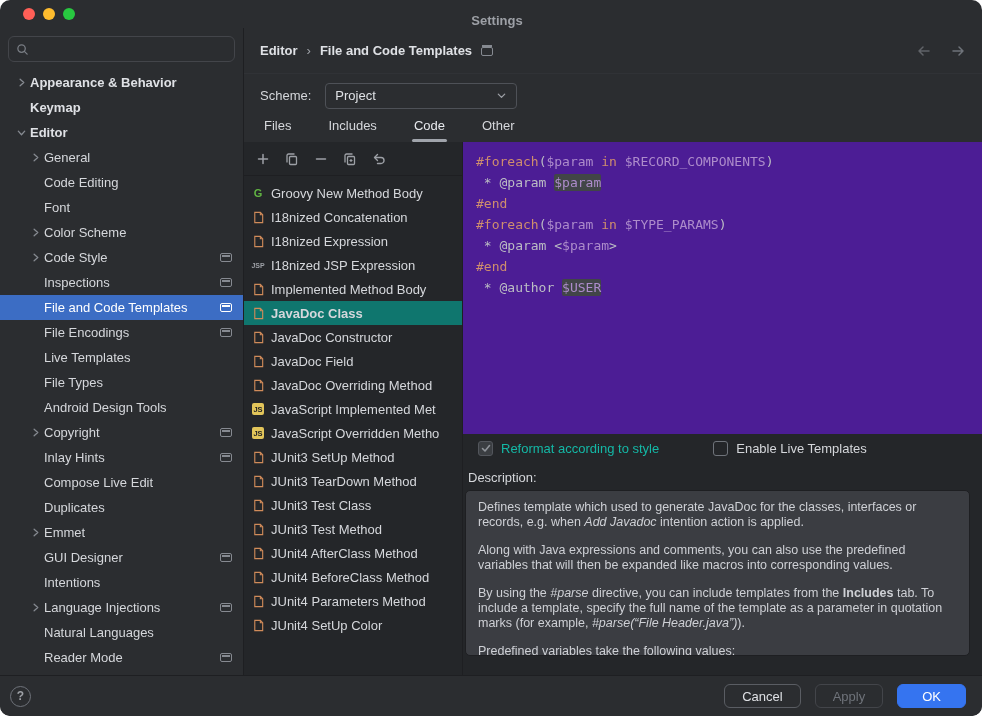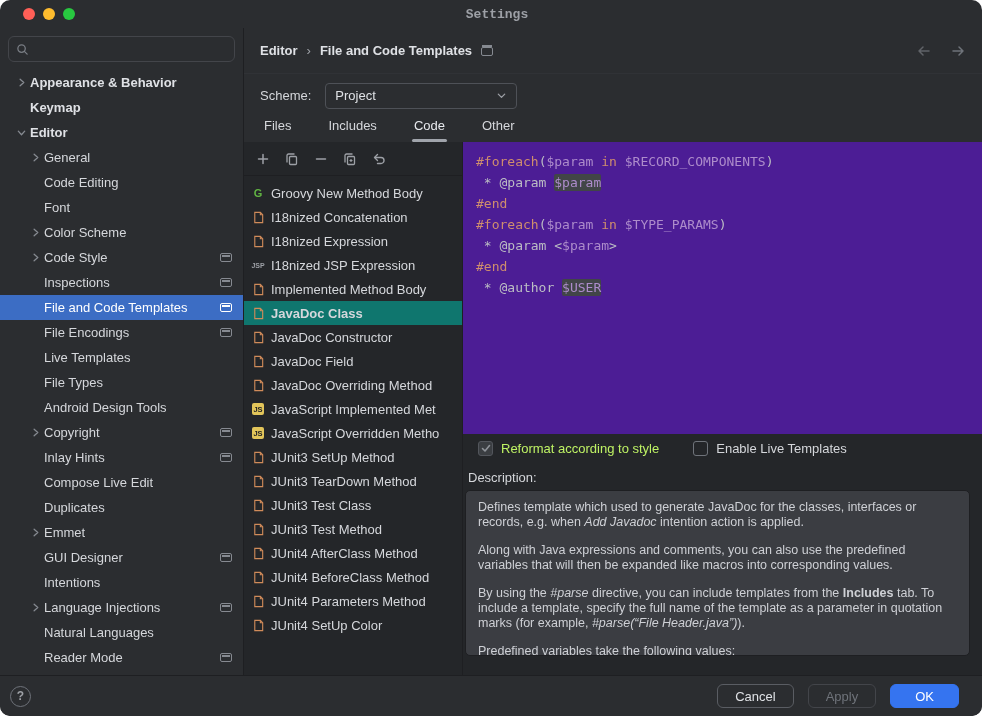--- a/index.html
+++ b/index.html
@@ -1,20 +1,20 @@
 <!DOCTYPE html>
 <html><head>
 <meta charset="utf-8">
 <style>
   html,body{margin:0;padding:0;background:#ffffff;}
   .window{position:relative;width:982px;height:716px;background:#2b2d30;border-radius:10px;
     overflow:hidden;font-family:"Liberation Sans",sans-serif;font-size:13px;color:#dfe1e5;}
 
   
-  .titlebar{position:absolute;top:0;left:12px;right:0;height:28px;display:flex;align-items:center;justify-content:center;font-family:Liberation Mono, monospace;}
+  .titlebar{position:absolute;top:0;left:12px;right:0;height:28px;display:flex;align-items:flex-end;justify-content:center;}
   .traffic{position:absolute;left:11px;top:8px;display:flex;gap:8px;}
   .light{width:12px;height:12px;border-radius:50%;}
   .light.red{background:#ff5f57}.light.yellow{background:#febc2e}.light.green{background:#28c840}
   .win-title{font-weight:bold;color:#9da0a6;}
 
   
   .sidebar{position:absolute;top:28px;left:0;width:243px;bottom:40px;border-right:1px solid #1e1f22;overflow:hidden;}
   .searchbox{margin:8px;height:24px;border:1px solid #43454a;border-radius:6px;display:flex;align-items:center;padding:0 7px;gap:6px;background:#2b2d30;}
   .searchbox input{flex:1;background:transparent;border:none;outline:none;color:#dfe1e5;font-family:"Liberation Sans",sans-serif;font-size:13px;min-width:0;}
   .tree{margin-top:6px;}
@@ -70,36 +70,36 @@
   .c-d{color:#cf8e6d;}
   .c-v{color:#ad8ccb;}
   .c-p{color:#bcbec4;}
   .hl{background:#414547;border-radius:2px;padding:1px 0;}
 
   .cb-row{height:28px;flex:none;display:flex;align-items:center;padding:0 15px;}
   .cb-group{display:flex;align-items:center;gap:8px;cursor:default;}
   .cb{width:15px;height:15px;box-sizing:border-box;border-radius:3px;display:inline-flex;align-items:center;justify-content:center;flex:none;}
   .cb.checked-dis{background:#3b3e42;border:1px solid #53565c;}
   .cb.unchecked{background:transparent;border:1px solid #6f737a;}
-  .lbl-dis{color:#bef264;}
+  .lbl-dis{color:#14b8a6;}
   .lbl{color:#d5d7db;}
 
   .desc-label{flex:none;padding:8px 14px 5px 5px;color:#d5d7db;}
   .desc-box{flex:1;margin:0 12px 20px 2px;background:#3b3d42;border:1px solid #1e1f22;border-radius:5px;
     padding:9px 12px;color:#ced0d5;font-size:12.5px;line-height:15px;overflow:hidden;}
   .desc-box p{margin:0 0 13px;}
   .seg-i{font-style:italic;}
   .seg-b{font-weight:bold;}
 
   
   .footer{position:absolute;left:0;right:0;bottom:0;height:40px;background:#2b2d30;border-top:1px solid #1e1f22;
     display:flex;align-items:center;border-radius:0 0 10px 10px;}
   .help-btn{width:21px;height:21px;margin-left:10px;border-radius:50%;border:1px solid #6f737a;background:none;
     color:#9da0a6;font-size:12px;font-weight:bold;display:flex;align-items:center;justify-content:center;padding:0;cursor:default;}
-  .btns{margin-left:auto;margin-right:23px;display:flex;gap:14px;}
+  .btns{margin-left:auto;margin-right:16px;display:flex;gap:14px;}
   .btn{height:24px;box-sizing:border-box;padding:0 17px;border-radius:6px;border:1px solid #5a5d63;background:transparent;
     color:#dfe1e5;font-family:"Liberation Sans",sans-serif;font-size:13px;display:flex;align-items:center;cursor:default;}
   .btn.disabled{border-color:#43454a;color:#6f737a;}
   .btn.primary{background:#3574f0;border-color:#3574f0;color:#ffffff;padding:0 24px;}
 </style>
 </head>
 <body>
 
 <div class="window">
 
@@ -523,21 +523,21 @@
 
         <div class="cb-row">
           <label class="cb-group">
             <span class="cb checked-dis">
               <svg width="10" height="9" viewBox="0 0 10 9">
                   <path d="M1.5 4.5 L4 7 L8.5 1.5" fill="none" stroke="#8f9399" stroke-width="1.6" stroke-linecap="round" stroke-linejoin="round"></path>
                 </svg>
             </span>
             <span class="lbl-dis">Reformat according to style</span>
           </label>
-          <label class="cb-group" style="margin-left:28px;padding-left:6px;">
+          <label class="cb-group" style="margin-left:48px;padding-left:6px;">
             <span class="cb unchecked"></span>
             <span class="lbl">Enable Live Templates</span>
           </label>
         </div>
 
         <div class="desc-label">Description:</div>
         <div class="desc-box" id="desc-box">
             <p><span>Defines template which used to generate JavaDoc for the classes, interfaces or records, e.g. when </span><span class="seg-i">Add Javadoc</span><span> intention action is applied.</span></p>
             <p><span>Along with Java expressions and comments, you can also use the predefined variables that will then be expanded like macros into corresponding values.</span></p>
             <p><span>By using the </span><span class="seg-i">#parse</span><span> directive, you can include templates from the </span><span class="seg-b">Includes</span><span> tab. To include a template, specify the full name of the template as a parameter in quotation marks (for example, </span><span class="seg-i">#parse(“File Header.java”)</span><span>).</span></p>

